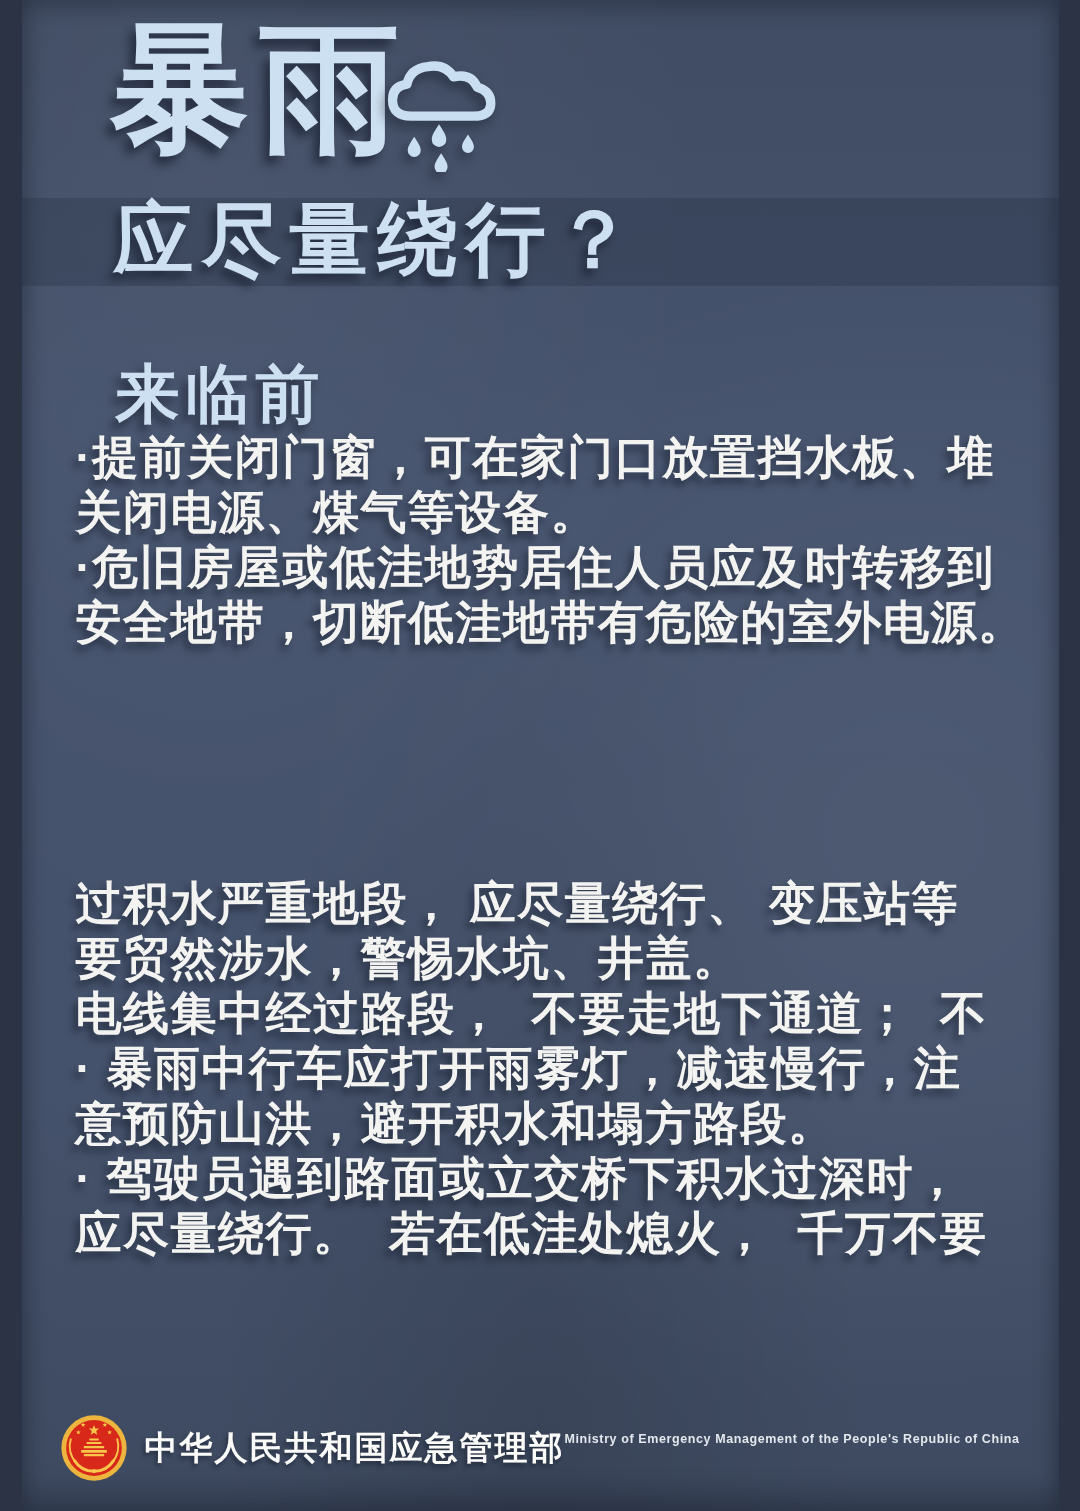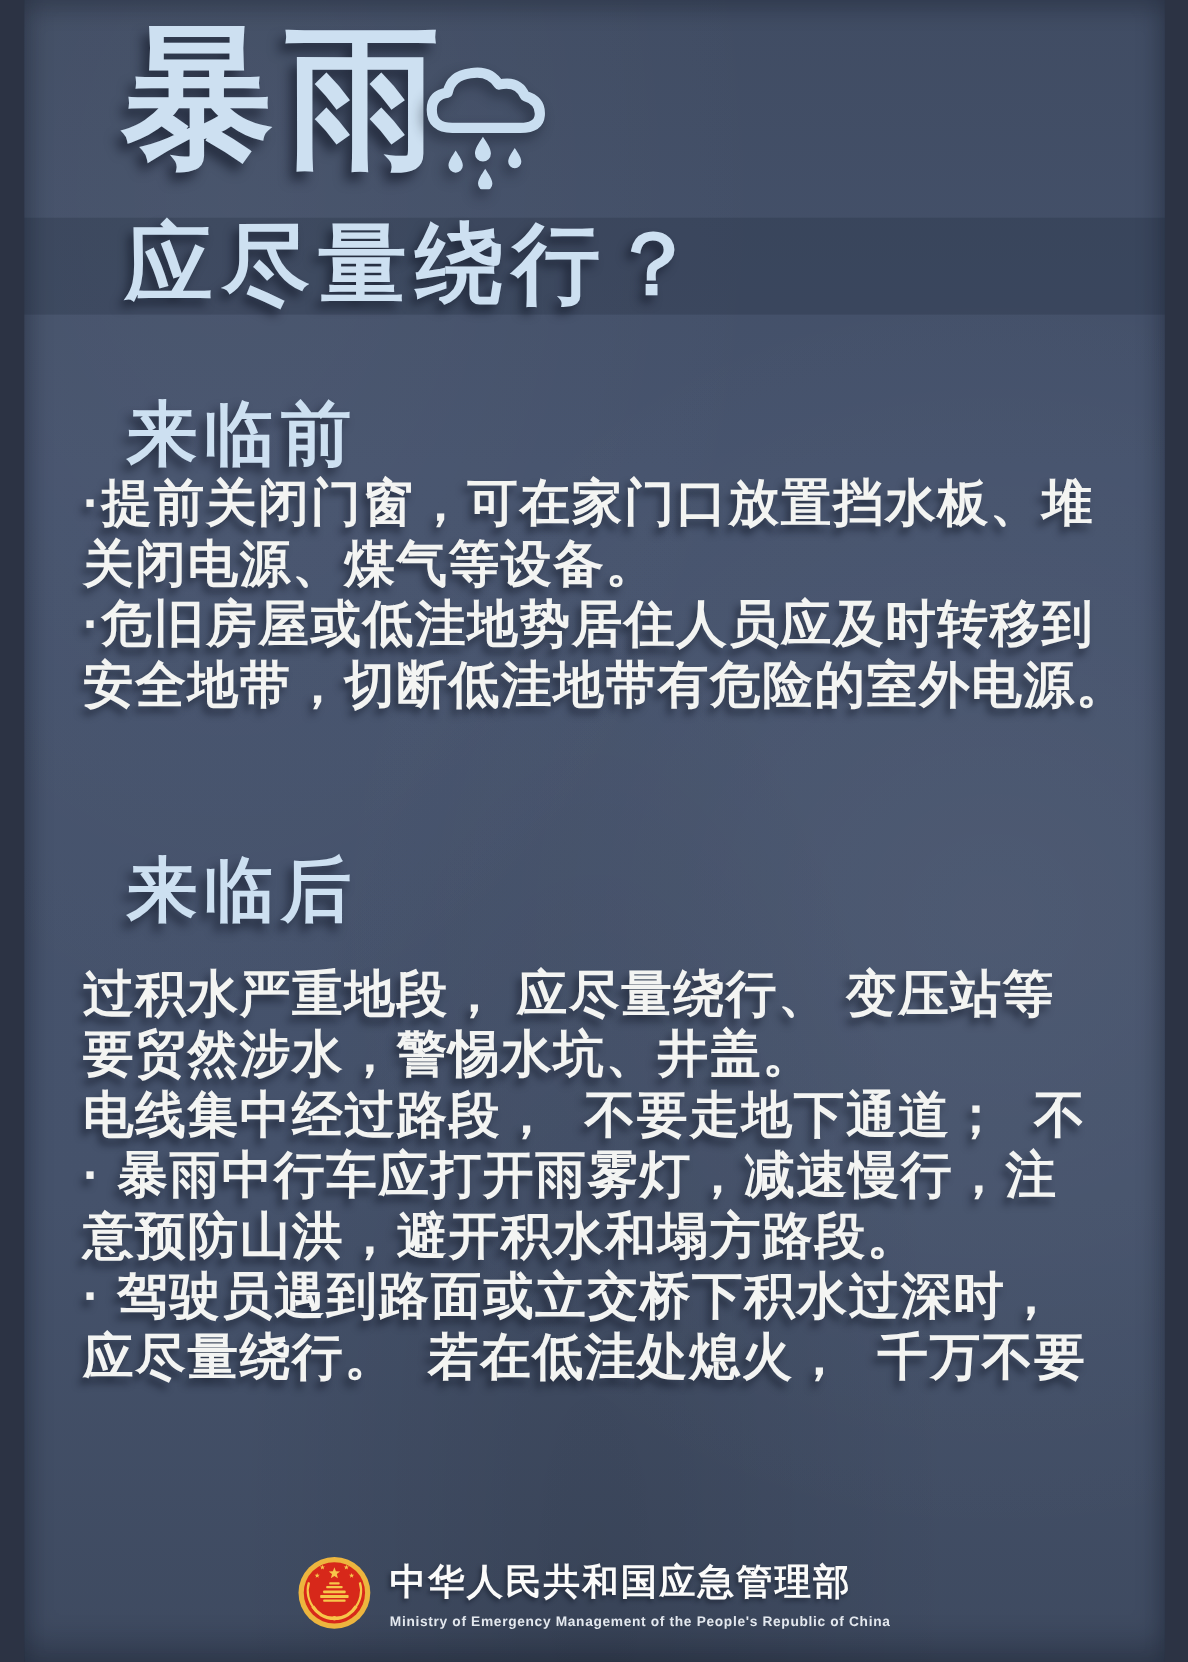--- a/index.html
+++ b/index.html
@@ -57,21 +57,21 @@
     font-size:46px;font-weight:700;letter-spacing:1.5px;line-height:55px;
     color:#f3f4f2;
     text-shadow:-4px 6px 7px rgba(12,18,32,0.5);
     white-space:pre;
   }
   .footer{
     position:absolute;left:0;top:1414px;width:100%;
     display:flex;justify-content:center;align-items:center;gap:16px;
   }
   .emblem{width:68px;height:68px;flex:0 0 auto;}
-  .footer-text{display:flex;flex-direction:column;}
+  .footer-text{display:flex;flex-direction:row;}
   .org-cn{
     font-size:33px;font-weight:900;letter-spacing:2px;color:#fbfbfa;
     text-shadow:-2px 3px 4px rgba(12,18,32,0.5);
     white-space:pre;
   }
   .org-en{
     margin-top:6px;
     font-size:12.5px;font-weight:700;letter-spacing:0.6px;color:#e3e8ee;
     white-space:pre;
   }
@@ -99,21 +99,20 @@
 
   <div class="section-heading heading-before">来临前</div>
 
   <div class="body-block body-before">
     <div class="line">·提前关闭门窗，可在家门口放置挡水板、堆</div>
     <div class="line">关闭电源、煤气等设备。</div>
     <div class="line">·危旧房屋或低洼地势居住人员应及时转移到</div>
     <div class="line">安全地带，切断低洼地带有危险的室外电源。</div>
   </div>
 
-  <div class="section-heading heading-after">来临后</div>
 
   <div class="body-block body-after">
     <div class="line">过积水严重地段， 应尽量绕行、 变压站等</div>
     <div class="line">要贸然涉水，警惕水坑、井盖。</div>
     <div class="line">电线集中经过路段，  不要走地下通道；  不</div>
     <div class="line">· 暴雨中行车应打开雨雾灯，减速慢行，注</div>
     <div class="line">意预防山洪，避开积水和塌方路段。</div>
     <div class="line">· 驾驶员遇到路面或立交桥下积水过深时，</div>
     <div class="line">应尽量绕行。  若在低洼处熄火，  千万不要</div>
   </div>

